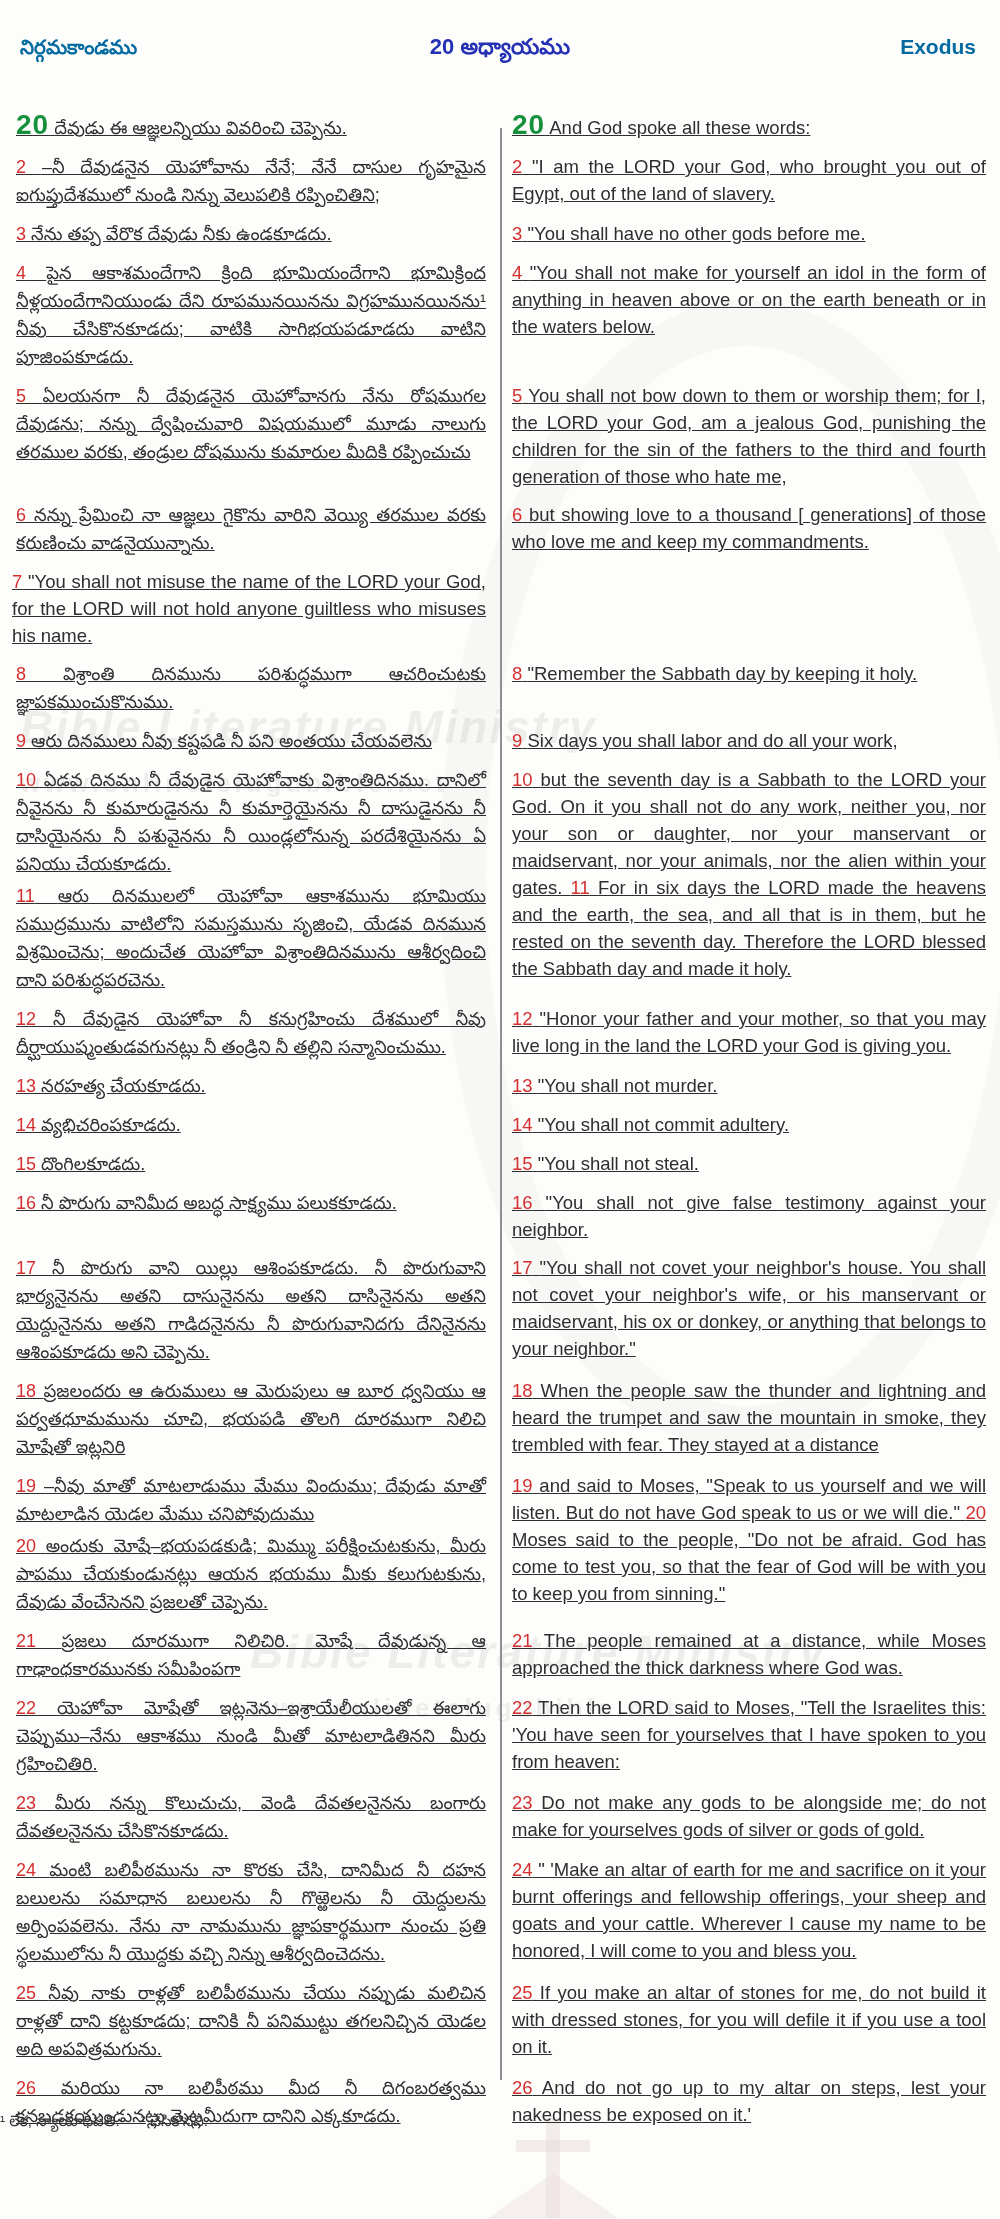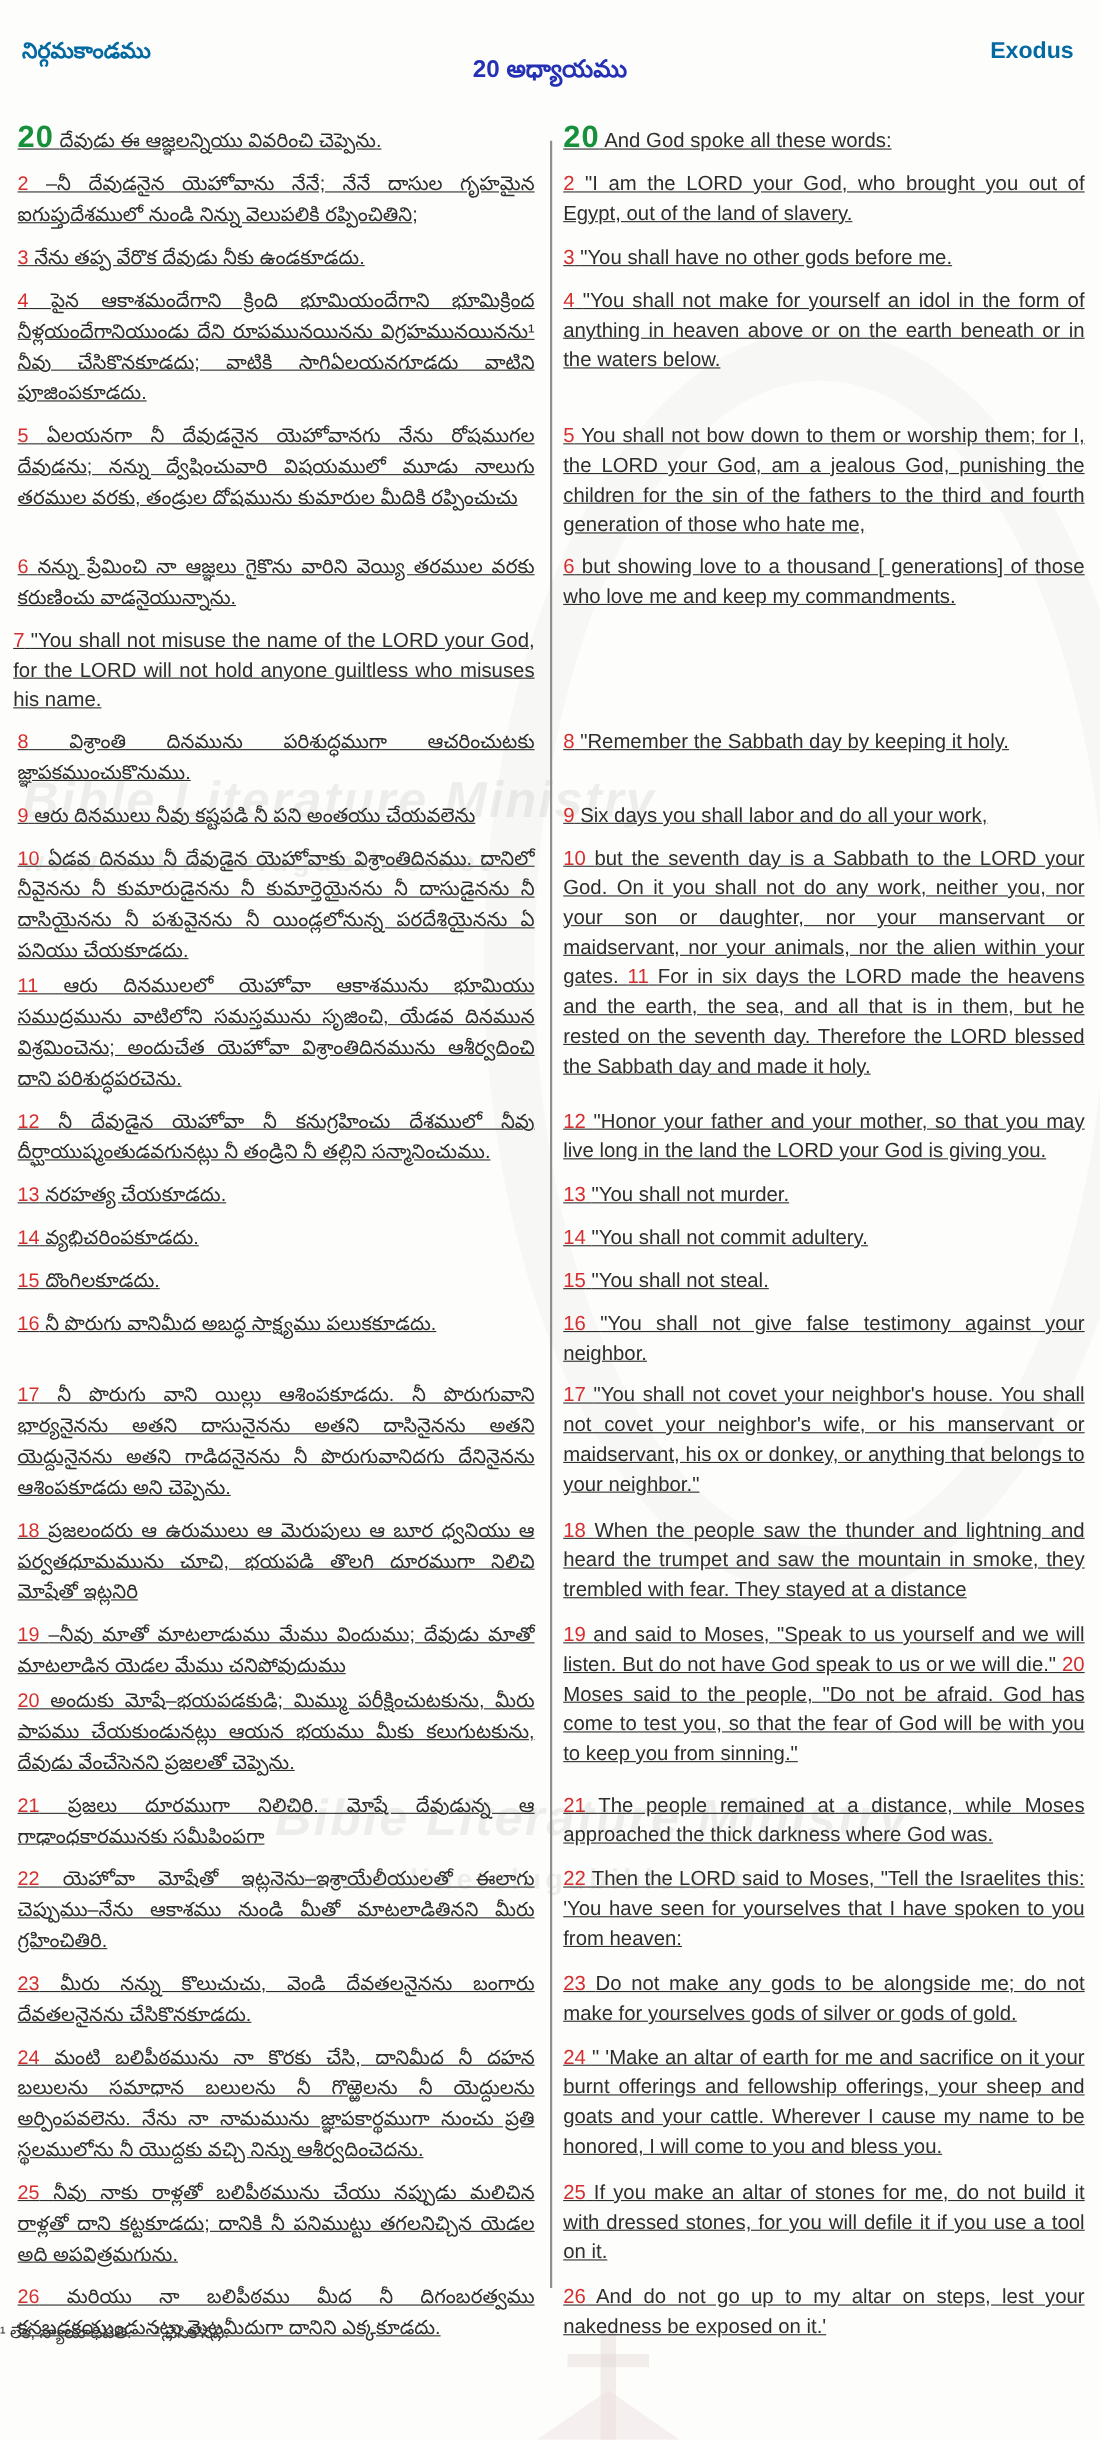--- a/index.html
+++ b/index.html
@@ -4,21 +4,21 @@
 <style>
   html,body{margin:0;padding:0;}
   body{
     width:1000px;height:2219px;position:relative;overflow:hidden;
     background:#fdfdfb;color:#2e2e2e;
     font-family:"Liberation Sans","DejaVu Sans",sans-serif;
   }
   
   .header{position:relative;padding:36px 24px 0 20px;height:36px;z-index:2;}
   .book-te{position:absolute;left:20px;top:36px;color:#0369a1;font-weight:bold;font-size:20px;}
-  .chap-center{position:absolute;left:0;right:0;top:34px;text-align:center;color:#2431b5;font-weight:bold;font-size:22px;margin-top:16px;}
+  .chap-center{position:absolute;left:0;right:0;top:34px;text-align:center;color:#2431b5;font-weight:bold;font-size:22px;}
   .book-en{position:absolute;right:24px;top:35px;color:#0369a1;font-weight:bold;font-size:21px;}
   
   .verses{position:relative;margin-top:42px;z-index:2;}
   .row{display:flex;align-items:flex-start;margin-bottom:7px;text-decoration:underline;}
   .cell{box-sizing:border-box;}
   .cell.telugu{width:500px;padding:0 14px 0 16px;}
   .cell.english{width:500px;padding:0 14px 0 12px;}
   p.verse{margin:0 0 4px 0;text-align:justify;font-size:18.5px;line-height:27px;}
   .cell.telugu p.verse{font-size:18px;line-height:28px;}
   .vnum{color:#d42f2f;}
@@ -82,21 +82,21 @@
     <div class="row">
       <div class="cell telugu">
         <p class="verse"><span class="vnum">3</span> <span>నేను తప్ప వేరొక దేవుడు నీకు ఉండకూడదు. </span></p>
       </div>
       <div class="cell english">
         <p class="verse"><span class="vnum">3</span> <span>"You shall have no other gods before me. </span></p>
       </div>
     </div>
     <div class="row">
       <div class="cell telugu">
-        <p class="verse"><span class="vnum">4</span> <span>పైన ఆకాశమందేగాని క్రింది భూమియందేగాని భూమిక్రింద నీళ్లయందేగానియుండు దేని రూపమునయినను విగ్రహమునయినను¹ నీవు చేసికొనకూడదు; వాటికి సాగిఏలయనగూడదు వాటిని పూజింపకూడదు. </span></p>
+        <p class="verse"><span class="vnum">4</span> <span>పైన ఆకాశమందేగాని క్రింది భూమియందేగాని భూమిక్రింద నీళ్లయందేగానియుండు దేని రూపమునయినను విగ్రహమునయినను¹ నీవు చేసికొనకూడదు; వాటికి సాగిభయపడూడదు వాటిని పూజింపకూడదు. </span></p>
       </div>
       <div class="cell english">
         <p class="verse"><span class="vnum">4</span> <span>"You shall not make for yourself an idol in the form of anything in heaven above or on the earth beneath or in the waters below. </span></p>
       </div>
     </div>
     <div class="row">
       <div class="cell telugu">
         <p class="verse"><span class="vnum">5</span> <span>ఏలయనగా నీ దేవుడనైన యెహోవానగు నేను రోషముగల దేవుడను; నన్ను ద్వేషించువారి విషయములో మూడు నాలుగు తరముల వరకు, తండ్రుల దోషమును కుమారుల మీదికి రప్పించుచు </span></p>
       </div>
       <div class="cell english">

